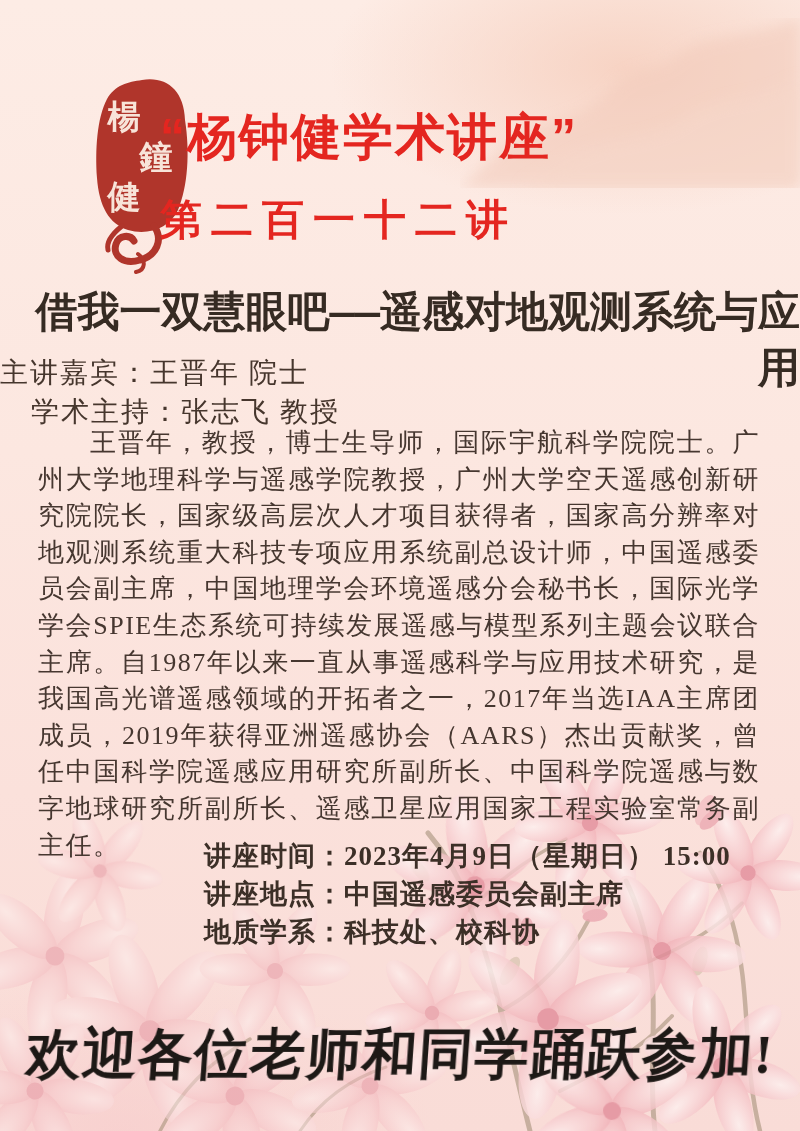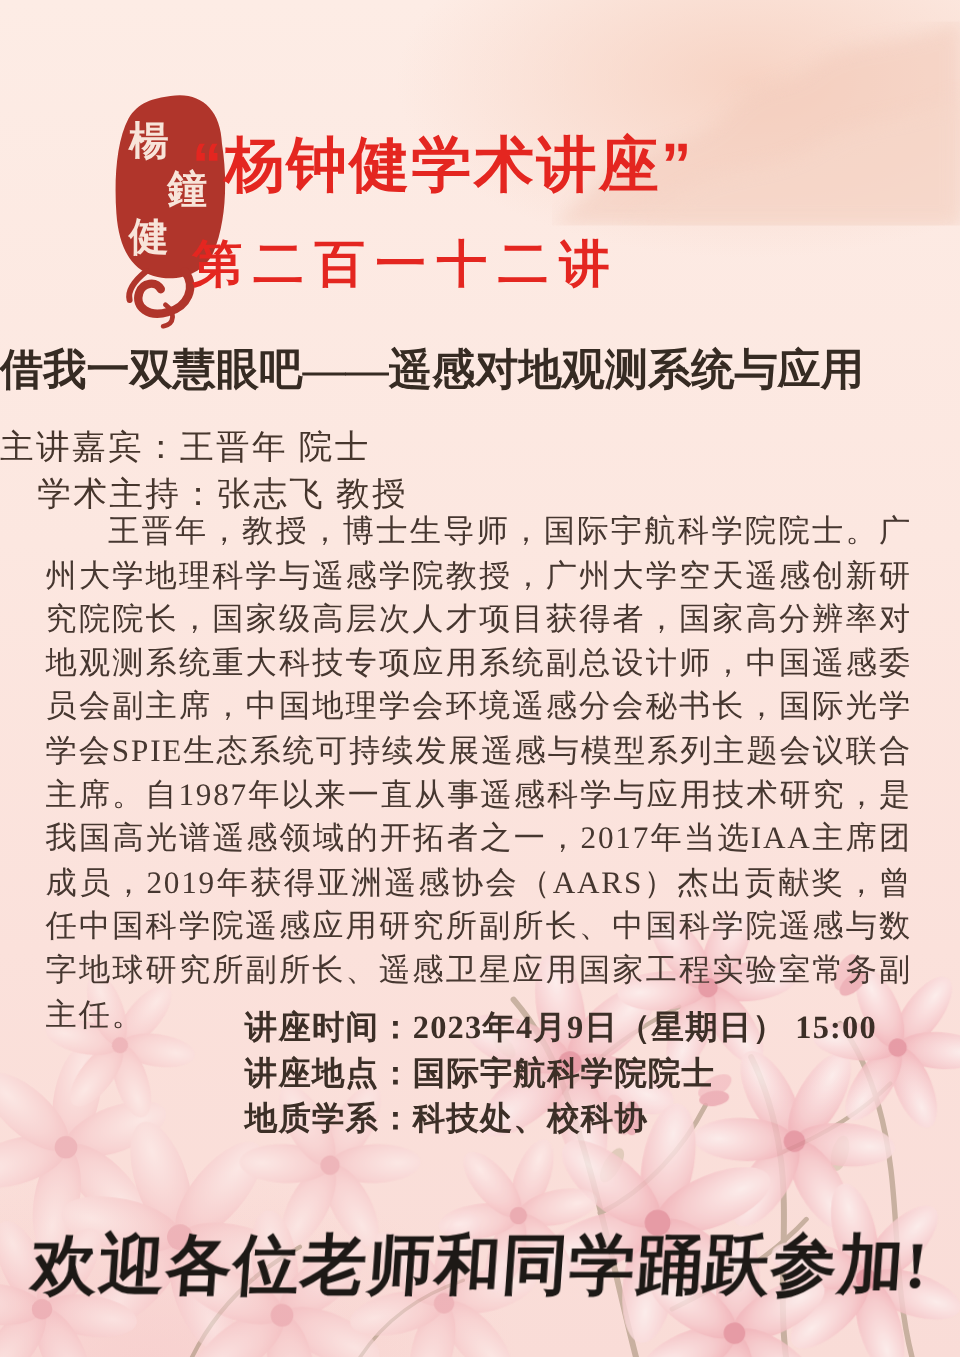--- a/index.html
+++ b/index.html
@@ -11,22 +11,22 @@
       radial-gradient(ellipse 520px 260px at 15% 100%, rgba(246,196,198,.45), rgba(246,196,198,0) 60%),
       linear-gradient(180deg,#fdece5 0%,#fce7e0 40%,#fbe1db 70%,#f9dcd7 100%);
   }
   .mountain{position:absolute;top:18px;right:0;width:340px;height:170px;pointer-events:none;}
   .flowers{position:absolute;left:0;bottom:0;width:800px;height:370px;pointer-events:none;}
   .seal{position:absolute;left:82px;top:76px;width:122px;height:198px;}
   .title-block{position:absolute;left:160px;top:108px;width:620px;text-align:left;color:#e42620;
     font-family:"Liberation Sans","DejaVu Sans",sans-serif;font-weight:bold;}
   .series-title{font-size:50px;line-height:58px;letter-spacing:2px;}
   .lecture-number{font-size:42px;line-height:52px;margin-top:28px;letter-spacing:9px;}
-  .lecture-title{position:absolute;left:0;top:284px;width:100%;text-align:left;
-    font-size:36px;font-weight:bold;color:#362b23;letter-spacing:0px;}
+  .lecture-title{position:absolute;left:0;top:284px;width:100%;text-align:right;
+    font-size:42px;font-weight:bold;color:#362b23;letter-spacing:0px;font-family:Liberation Mono, monospace;}
   .person-line{position:absolute;left:0;width:100%;
     font-size:28px;color:#46362d;letter-spacing:2px;}
   .speaker{top:354px;}
   .host{top:393px;margin-left:31px;}
   .bio{position:absolute;left:38px;top:425px;width:722px;margin:0;
     font-size:26px;line-height:36.6px;letter-spacing:1.5px;
     text-align:justify;text-indent:2em;color:#463730;}
   .details{position:absolute;left:204px;top:837px;font-size:27px;line-height:38px;
     color:#3c2f27;font-weight:600;letter-spacing:1px;}
   .welcome{position:absolute;left:0;top:1018px;width:100%;text-align:center;
@@ -137,19 +137,19 @@
 
   <div class="lecture-title">借我一双慧眼吧——遥感对地观测系统与应用</div>
 
   <div class="person-line speaker">主讲嘉宾：王晋年 院士</div>
   <div class="person-line host">学术主持：张志飞 教授</div>
 
   <p class="bio">王晋年，教授，博士生导师，国际宇航科学院院士。广州大学地理科学与遥感学院教授，广州大学空天遥感创新研究院院长，国家级高层次人才项目获得者，国家高分辨率对地观测系统重大科技专项应用系统副总设计师，中国遥感委员会副主席，中国地理学会环境遥感分会秘书长，国际光学学会SPIE生态系统可持续发展遥感与模型系列主题会议联合主席。自1987年以来一直从事遥感科学与应用技术研究，是我国高光谱遥感领域的开拓者之一，2017年当选IAA主席团成员，2019年获得亚洲遥感协会（AARS）杰出贡献奖，曾任中国科学院遥感应用研究所副所长、中国科学院遥感与数字地球研究所副所长、遥感卫星应用国家工程实验室常务副主任。</p>
 
   <div class="details">
     <div>讲座时间：2023年4月9日（星期日） 15:00</div>
-    <div>讲座地点：国际宇航科学院院士</div>
+    <div>讲座地点：中国遥感委员会副主席</div>
     <div>地质学系：科技处、校科协</div>
   </div>
 
   <div class="welcome">欢迎各位老师和同学踊跃参加!</div>
 
 </div>
 
 </body></html>

